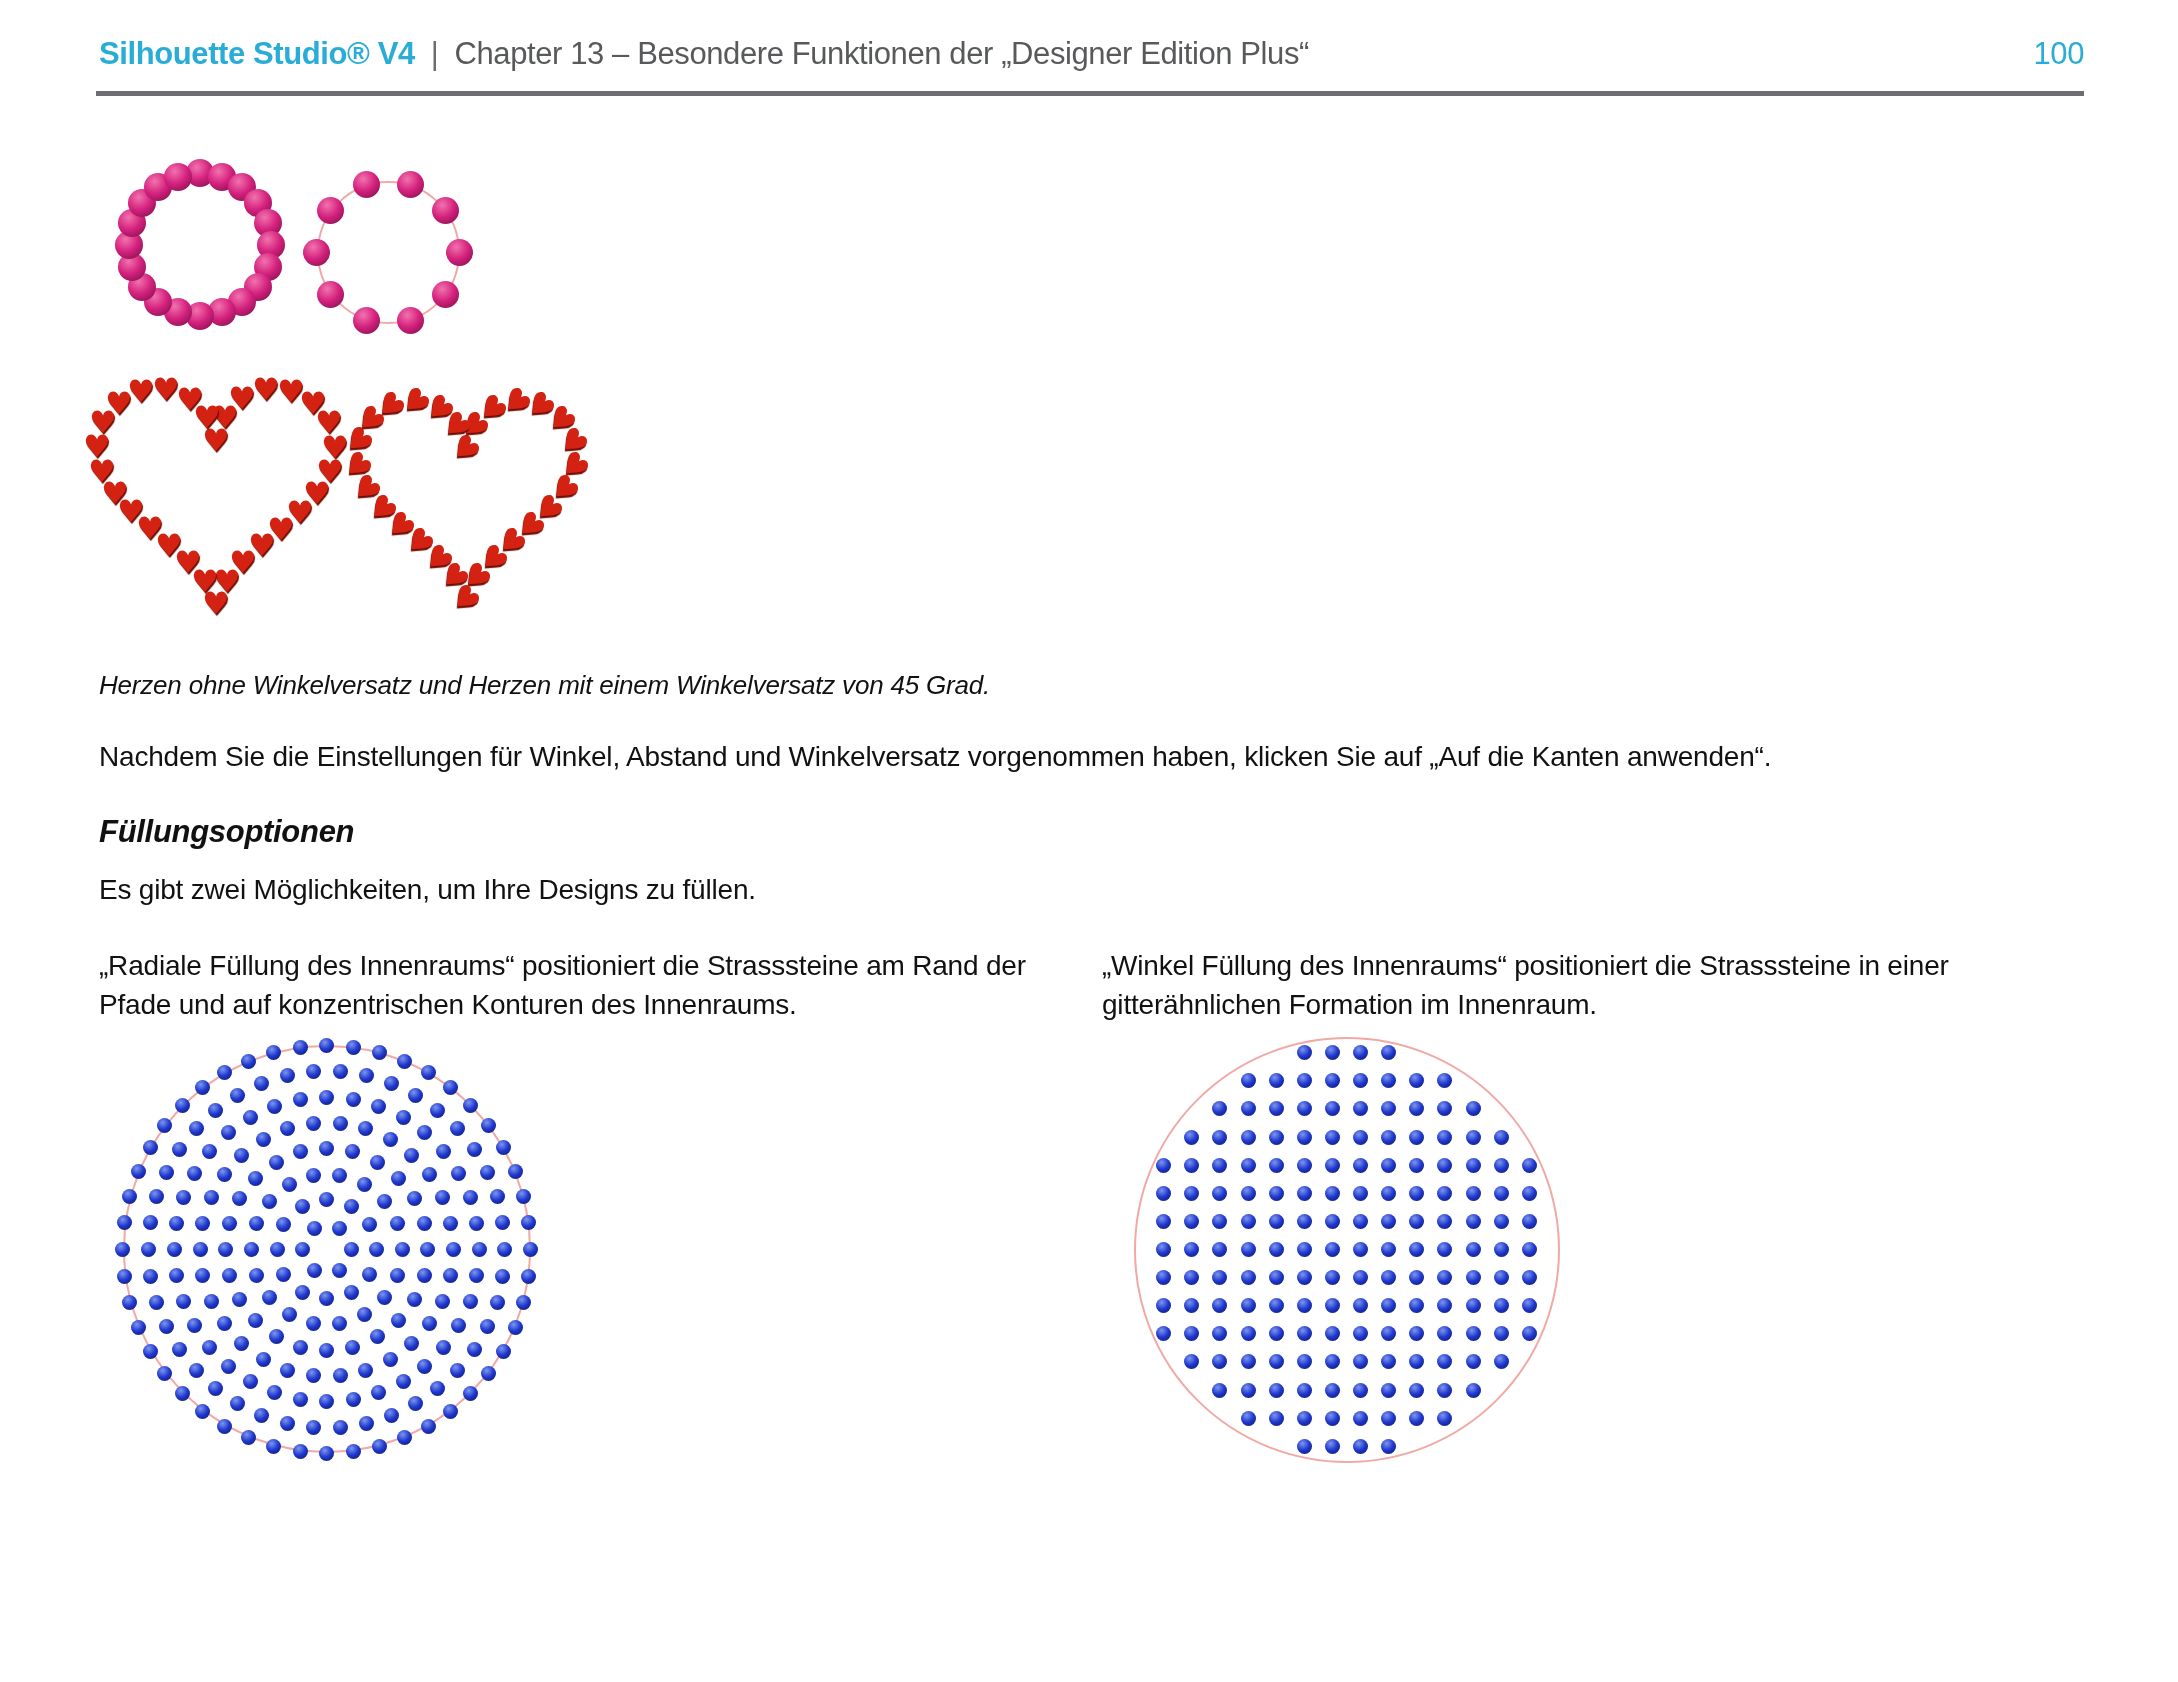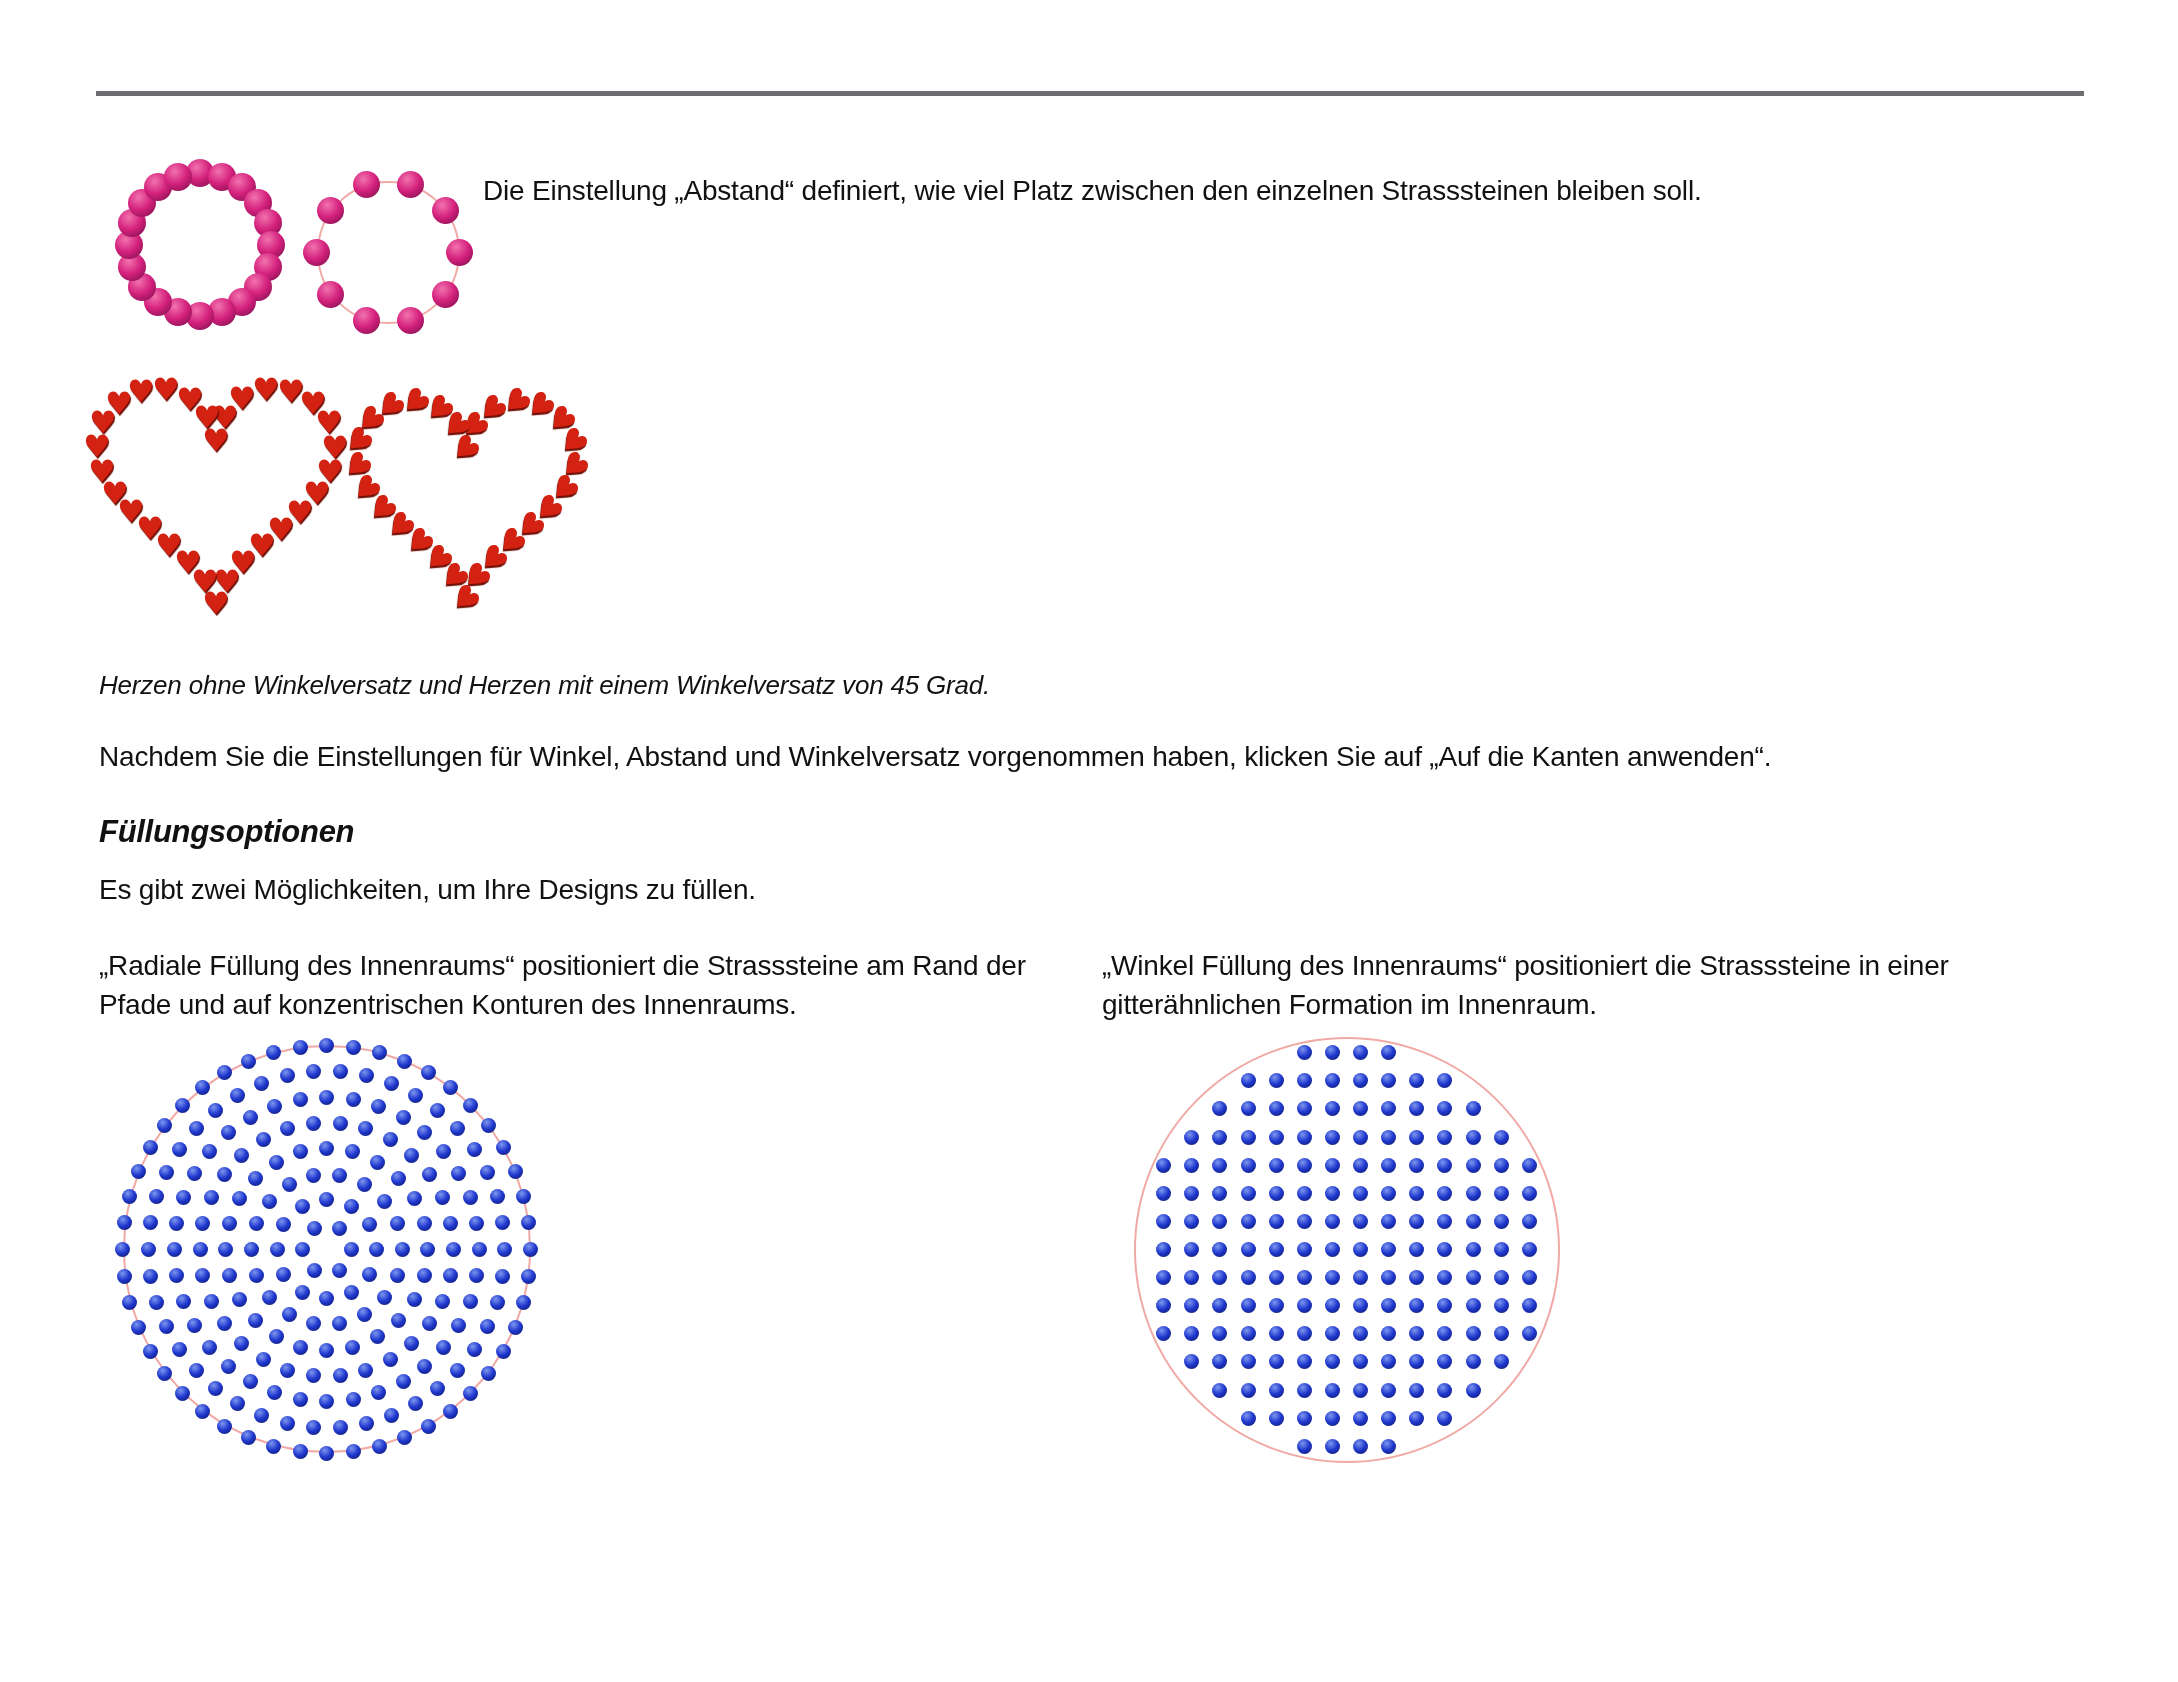--- a/index.html
+++ b/index.html
@@ -30,23 +30,29 @@
     position:absolute;font-family:"DejaVu Sans",sans-serif;line-height:1;
     transform-origin:center center;
   }
   .outline-circle{position:absolute;border-radius:50%;box-sizing:border-box;}
 </style>
 </head>
 <body>
 
 <div class="page">
 
+  <div class="header-bar">
+    <span class="header-title" style="color: rgb(41, 173, 214);">Silhouette Studio® V4</span>
+    <span class="header-sep" style="color: rgb(109, 110, 113);">|</span>
+    <span class="header-chapter" style="color: rgb(88, 89, 91);">Chapter 13 – Besondere Funktionen der „Designer Edition Plus“</span>
+    <span class="header-spacer"></span>
+    <span class="header-page" style="color: rgb(41, 173, 214);">100</span>
+  </div>
   <div class="header-rule" style="background: rgb(109, 110, 113);"></div>
 
-  <div class="para nowrap" style="left:483px;top:171px;">Die Einstellung „Abstand“ definiert, wie viel Platz zwischen den einzelnen Strasssteinen bleiben soll.</div>
   <div class="para caption nowrap" style="left:99px;top:667px;">Herzen ohne Winkelversatz und Herzen mit einem Winkelversatz von 45 Grad.</div>
   <div class="para nowrap" style="left:99px;top:737px;">Nachdem Sie die Einstellungen für Winkel, Abstand und Winkelversatz vorgenommen haben, klicken Sie auf „Auf die Kanten anwenden“.</div>
   <div class="para heading nowrap" style="left:99px;top:810px;">Füllungsoptionen</div>
   <div class="para nowrap" style="left:99px;top:870px;">Es gibt zwei Möglichkeiten, um Ihre Designs zu füllen.</div>
   <div class="para" style="left:99px;top:946px;width:980px;">„Radiale Füllung des Innenraums“ positioniert die Strasssteine am Rand der Pfade und auf konzentrischen Konturen des Innenraums.</div>
   <div class="para" style="left:1102px;top:946px;width:990px;">„Winkel Füllung des Innenraums“ positioniert die Strasssteine in einer gitterähnlichen Formation im Innenraum.</div>
 
   <div class="figures">
     <div class="fig" id="fig-abstand">
         <div class="stone" style="left: 186px; top: 159px; width: 28px; height: 28px; background: radial-gradient(circle at 38% 30%, rgb(242, 114, 174) 0%, rgb(212, 33, 125) 48%, rgb(138, 18, 83) 88%);"></div>

